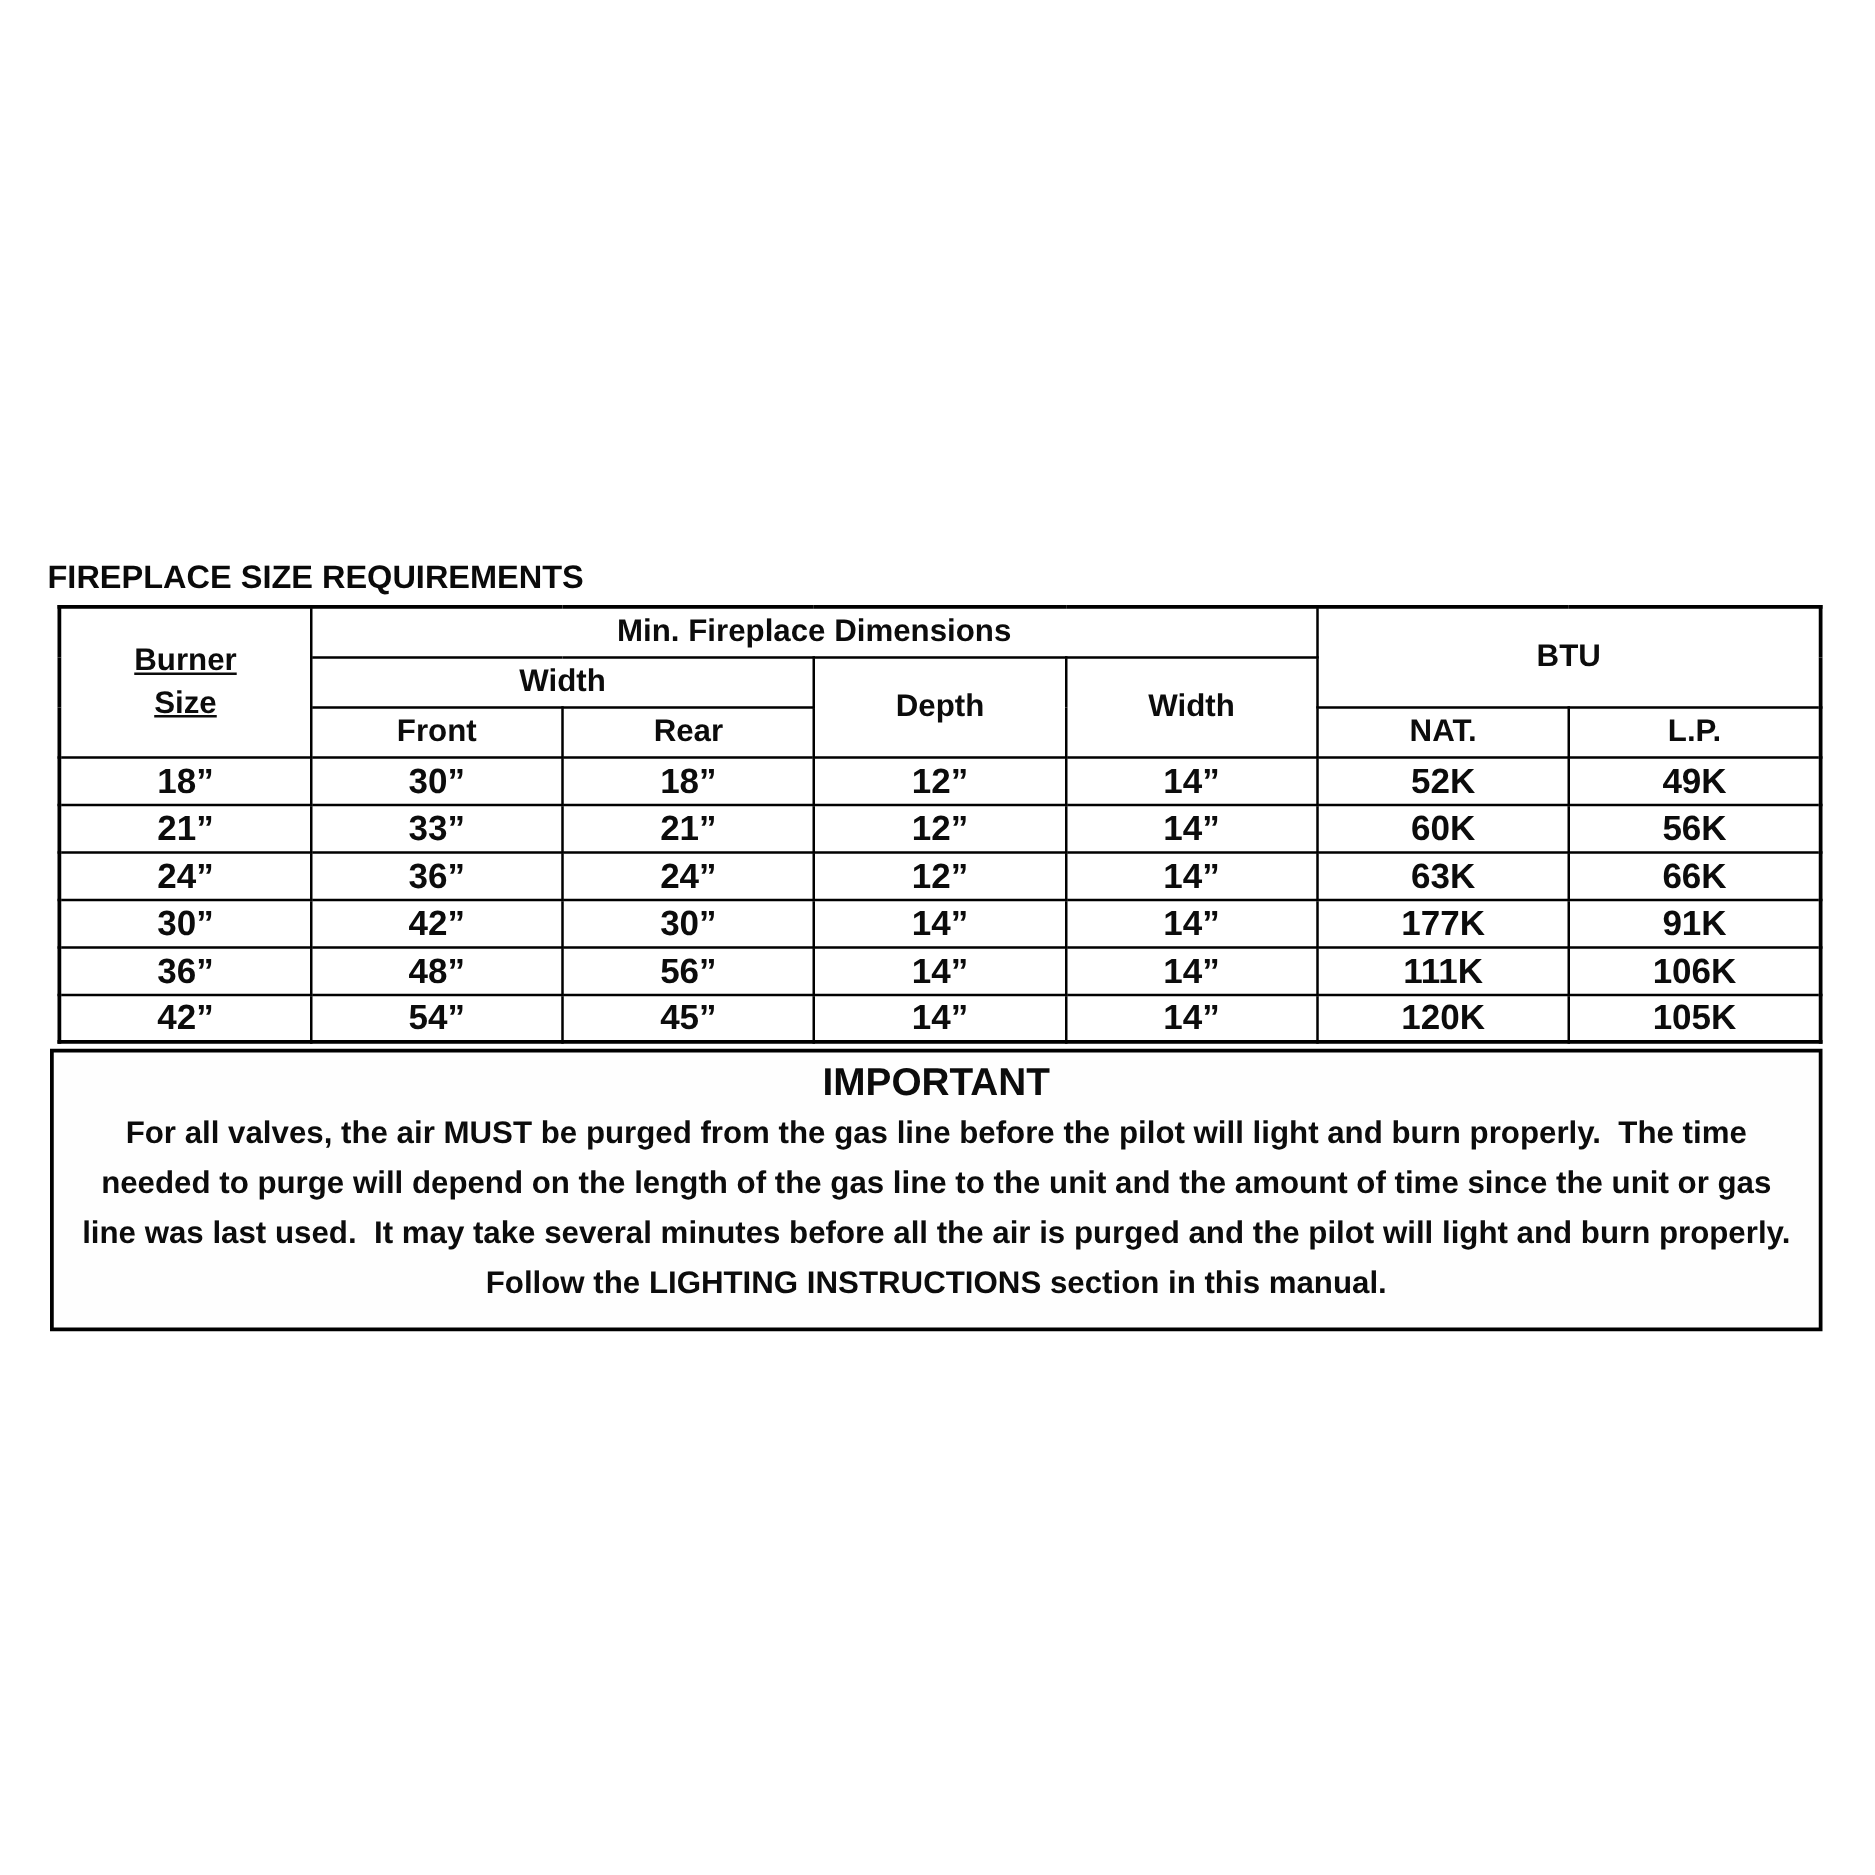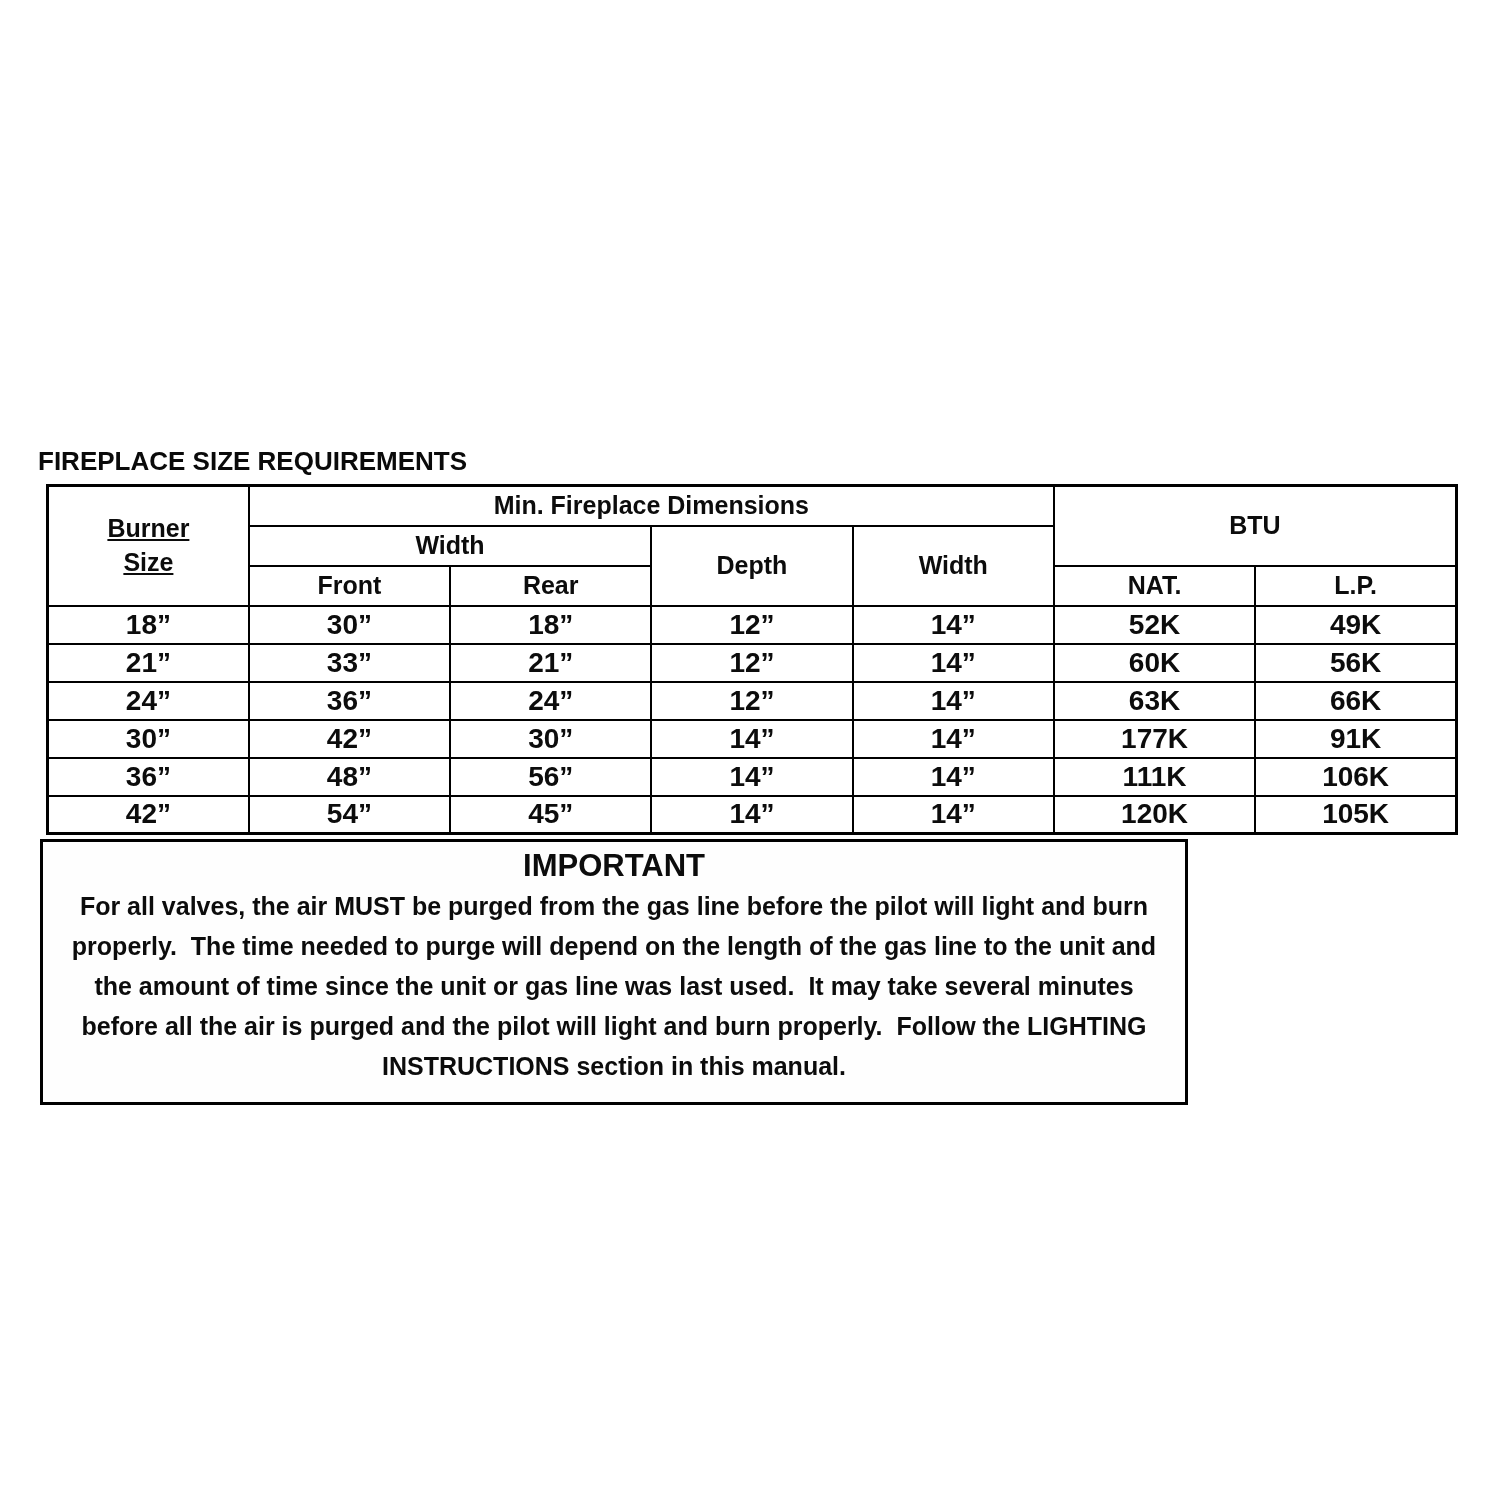--- a/index.html
+++ b/index.html
@@ -34,21 +34,21 @@
     font-weight: bold;
     overflow: hidden;
   }
   table.spec thead tr { height: 40px; }
   table.spec thead th { font-size: 25px; }
   table.spec tbody tr { height: 38px; }
   table.spec tbody td { font-size: 28px; }
   .pre { white-space: pre-line; line-height: 1.35; text-decoration: underline; }
 
   .important-box {
-    width: 1148px;
+    width: 1418px;
     margin-left: 2px;
     margin-top: 4px;
     border: 3px solid #000;
     padding: 6px 22px 16px 22px;
     background: #fefefe;
   }
   .important-heading {
     text-align: center;
     font-size: 31px;
     font-weight: bold;

